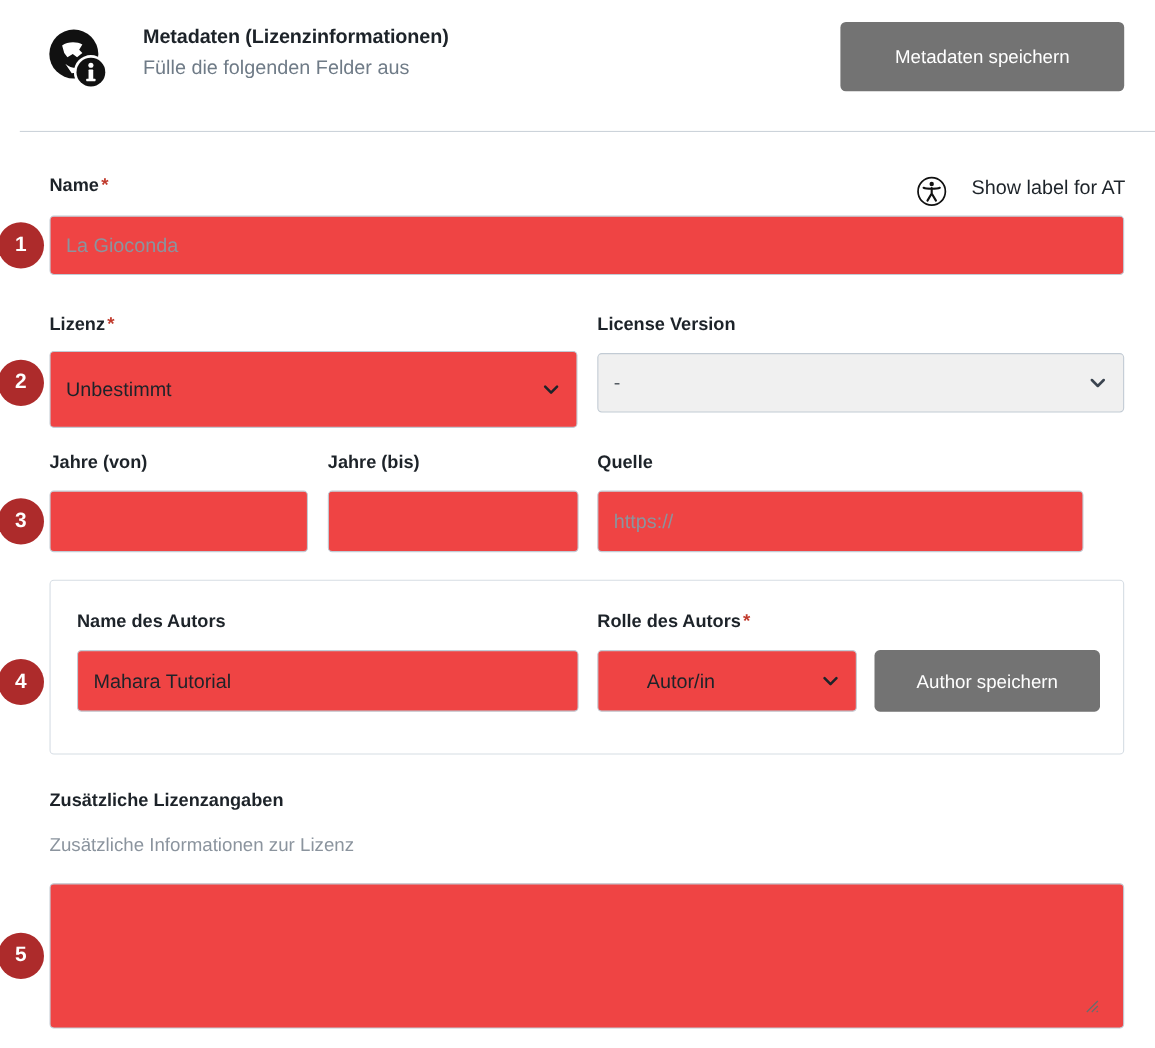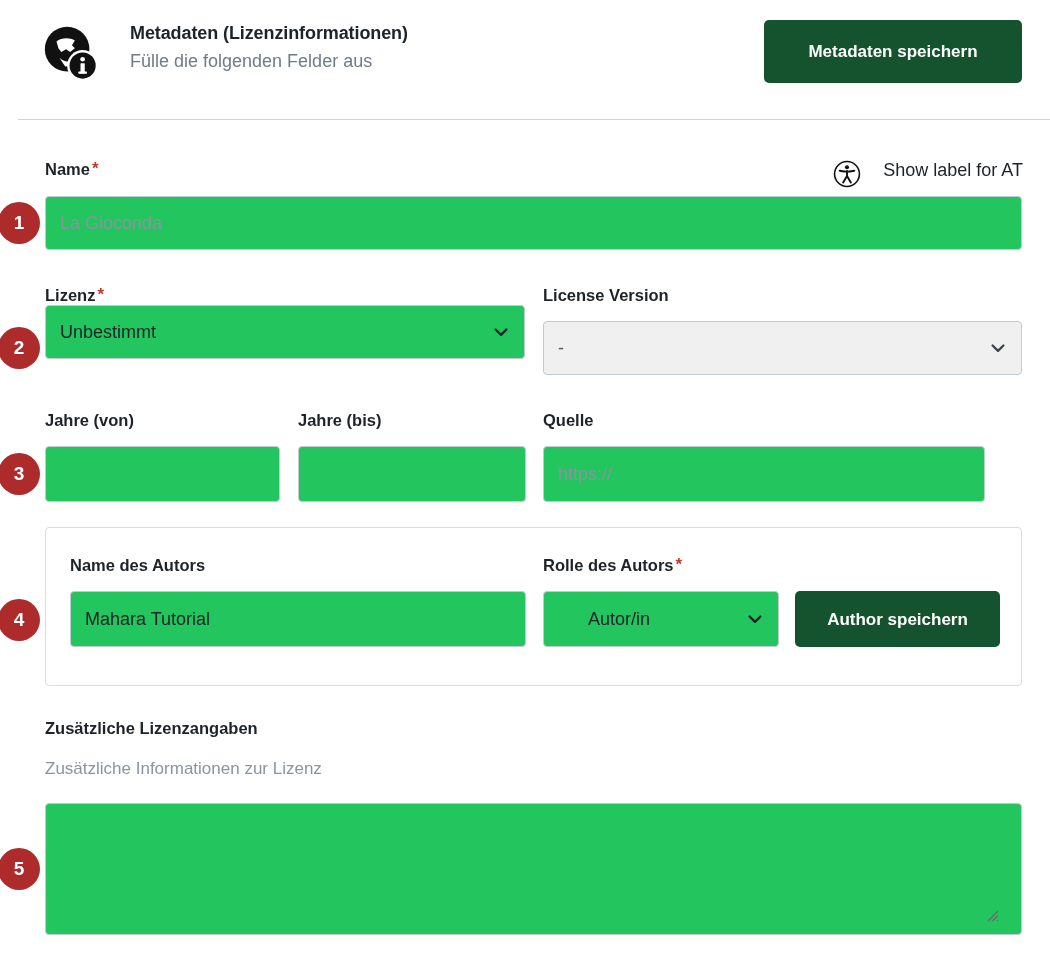--- a/index.html
+++ b/index.html
@@ -52,27 +52,27 @@
   }
   .header-subtitle {
     font-size: 18px;
     color: #6f7b87;
     line-height: 1.4;
     margin: 4px 0 0 0;
     font-weight: normal;
   }
   .btn-primary {
     position: absolute;
-    background: #14532d;
+    background: #737373;
     color: #ffffff;
     border: none;
     border-radius: 5px;
     font-family: "Liberation Sans", "DejaVu Sans", sans-serif;
     font-size: 17px;
-    font-weight: bold;
+    font-weight: normal;
     cursor: pointer;
     padding: 0;
     line-height: 1;
   }
   #save-metadata-button {
     right: 28px;
     top: 20px;
     width: 258px;
     height: 63px;
   }
@@ -95,21 +95,21 @@
     color: #c0392b;
     font-weight: bold;
     font-size: 17px;
     margin-left: 2px;
     vertical-align: top;
     line-height: 1;
   }
 
   .txt-input, .txt-area, .sel-box {
     box-sizing: border-box;
-    background: #22c55e;
+    background: #ef4444;
     border: 1px solid #c2cbd4;
     border-radius: 4px;
     font-family: "Liberation Sans", "DejaVu Sans", sans-serif;
     font-size: 18px;
     color: #1d2329;
     padding: 0 14px;
   }
   .txt-input::placeholder, .txt-area::placeholder {
     color: #8b949e;
     opacity: 1;
@@ -252,21 +252,21 @@
   </div>
   <div class="badge" style="top:202px;">1</div>
   <input class="txt-input" type="text" style="position: absolute; left: 45px; top: 196px; width: 977px; height: 54px;" placeholder="La Gioconda">
 
   <div style="position:absolute; left:45px; top:286px; width:480px;">
     <label class="field-label">
       <span>Lizenz</span><span class="req">*</span>
     </label>
   </div>
   <div class="badge" style="top:327px;">2</div>
-  <div class="sel-box" style="position:absolute; left:45px; top:305px; width:480px; height:54px;justify-content:space-between;">
+  <div class="sel-box" style="position:absolute; left:45px; top:319px; width:480px; height:70px;justify-content:space-between;">
     <span class="sel-value">Unbestimmt</span>
     <span class="chev">
       <svg viewBox="0 0 20 20" width="18" height="18" aria-hidden="true">
         <path d="M4 7.2 L10 13.2 L16 7.2" fill="none" stroke="#1d2329" stroke-width="2.6" stroke-linecap="round" stroke-linejoin="round"></path>
       </svg>
     </span>
   </div>
 
   <div style="position:absolute; left:543px; top:286px; width:479px;">
     <label class="field-label">License Version</label>

